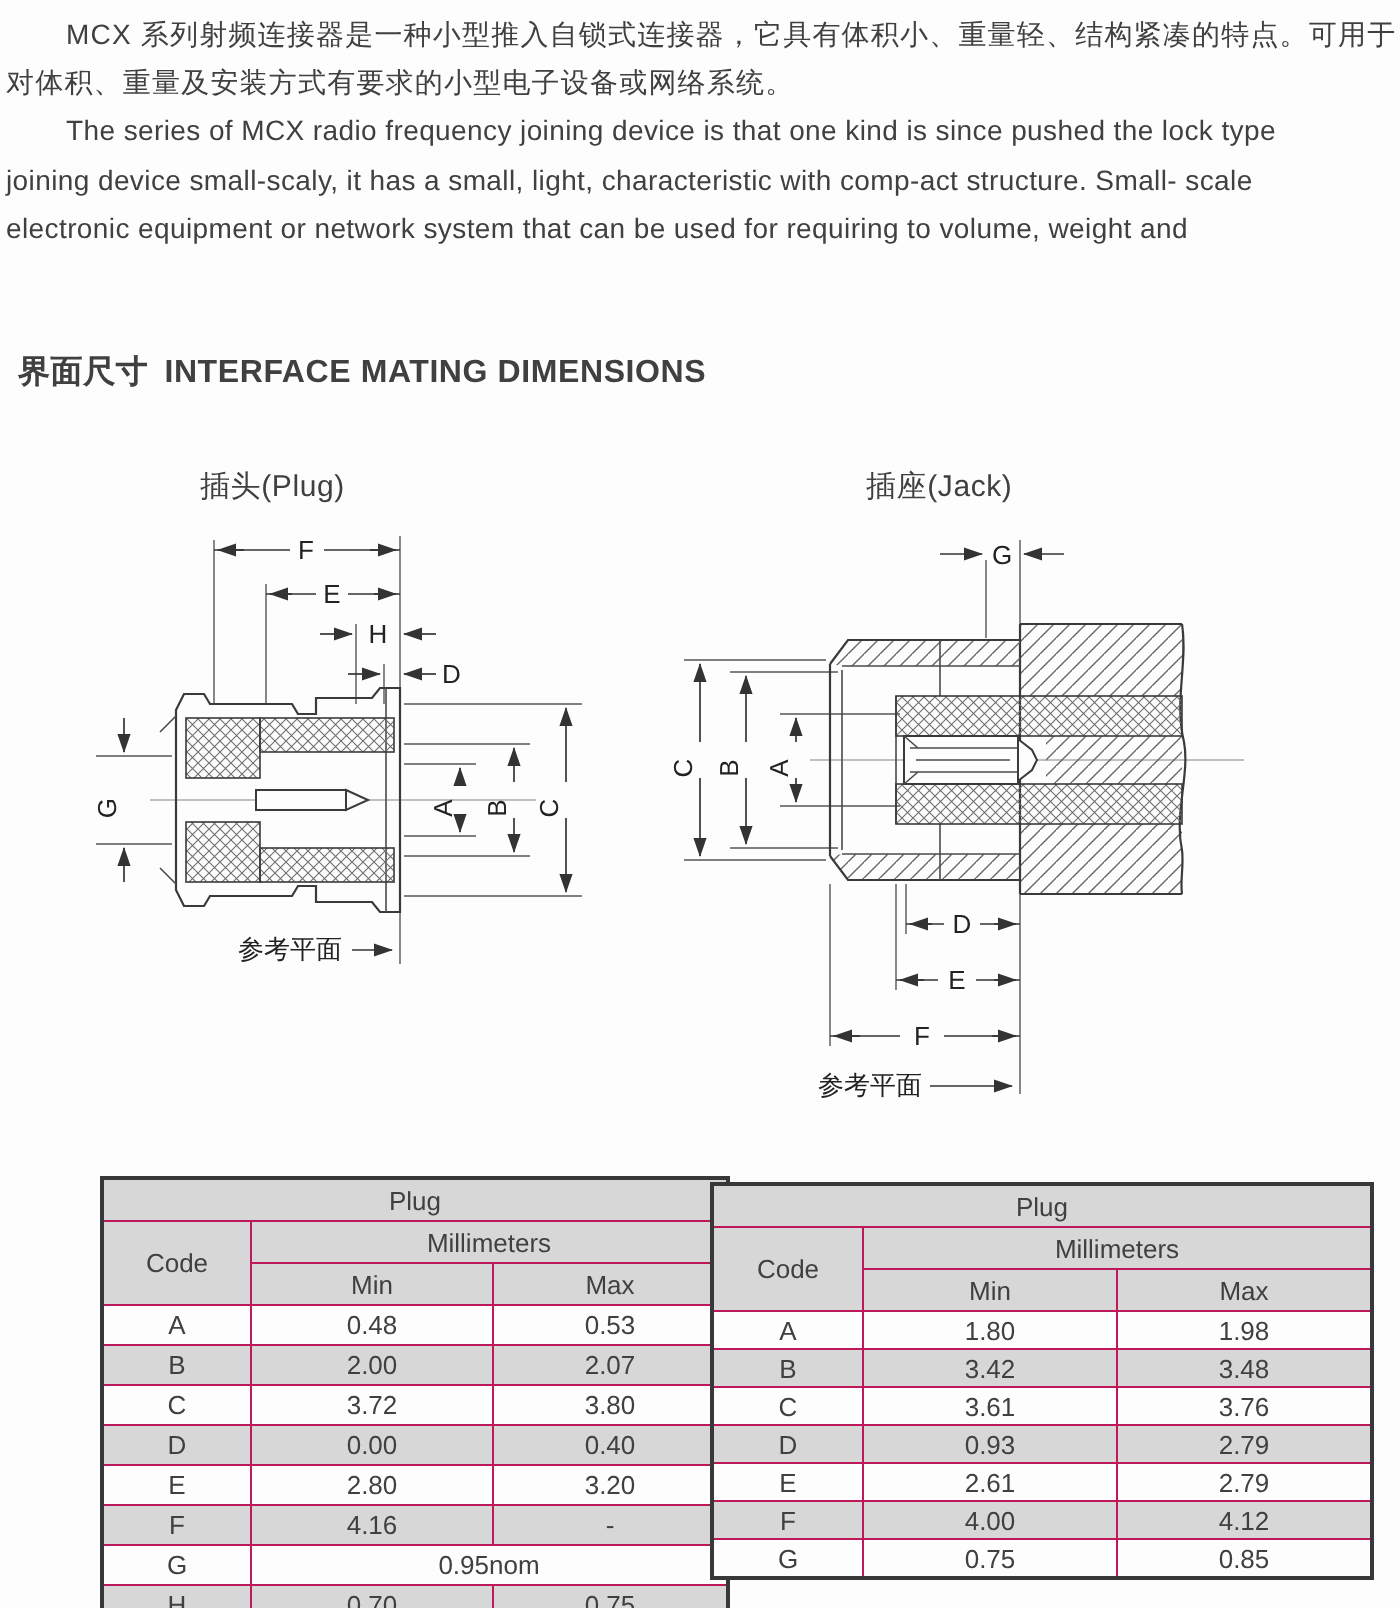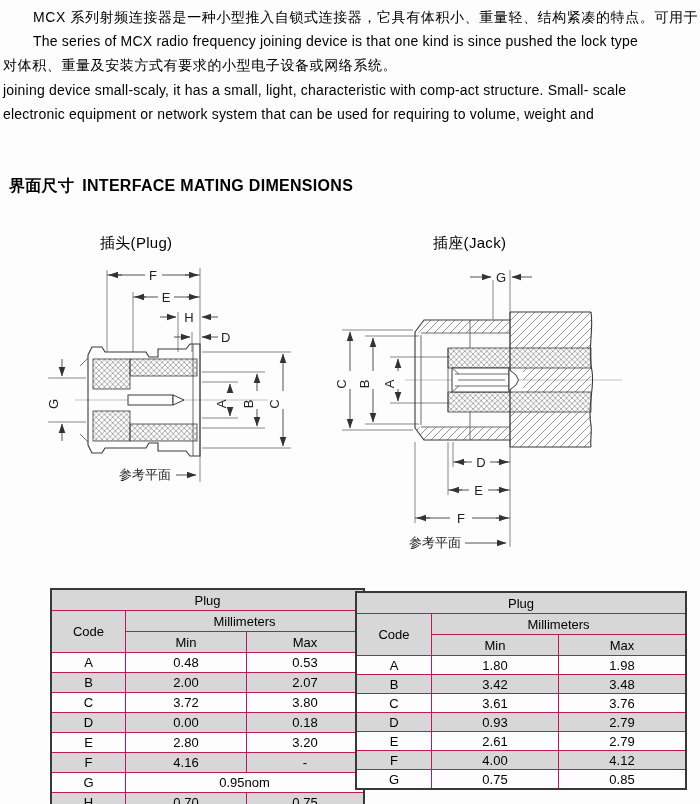--- a/index.html
+++ b/index.html
@@ -1,18 +1,18 @@
 <!DOCTYPE html>
 <html><head>
 <meta charset="utf-8">
 <style>
   html,body{margin:0;padding:0;}
   .page{
     position:relative;width:700px;height:804px;background:#fdfdfd;
-    font-family:"Liberation Sans","DejaVu Sans",sans-serif;color:#000000;overflow:hidden;
+    font-family:"Liberation Sans","DejaVu Sans",sans-serif;color:#404040;overflow:hidden;
   }
   
   .intro{position:absolute;left:3px;top:5px;width:695px;}
   .intro .ln{height:24.2px;line-height:24.2px;font-size:14px;letter-spacing:0.2px;white-space:nowrap;}
   .intro .zh{letter-spacing:0.6px;}
   .intro .indent{padding-left:30px;}
   
   .heading{position:absolute;left:9px;top:176px;font-size:16px;font-weight:700;letter-spacing:0.3px;white-space:nowrap;}
   .heading .gap{display:inline-block;width:8px;}
   
@@ -47,22 +47,22 @@
   .t-jack .w-min{width:100px;}
   .t-jack .w-max{width:100px;}
 </style>
 </head>
 <body>
 
 <div class="page">
 
   <div class="intro">
     <div class="ln zh indent">MCX 系列射频连接器是一种小型推入自锁式连接器，它具有体积小、重量轻、结构紧凑的特点。可用于</div>
+    <div class="ln zh">对体积、重量及安装方式有要求的小型电子设备或网络系统。</div>
     <div class="ln indent">The series of MCX radio frequency joining device is that one kind is since pushed the lock type</div>
-    <div class="ln zh">对体积、重量及安装方式有要求的小型电子设备或网络系统。</div>
     <div class="ln">joining device small-scaly, it has a small, light, characteristic with comp-act structure. Small- scale</div>
     <div class="ln">electronic equipment or network system that can be used for requiring to volume, weight and</div>
   </div>
 
   <div class="heading"><span>界面尺寸</span><span class="gap"></span><span>INTERFACE MATING DIMENSIONS</span></div>
 
   <div class="diag-title dt-plug">插头(Plug)</div>
   <div class="diag-title dt-jack">插座(Jack)</div>
 
   <svg class="drawing" width="700" height="320" viewBox="0 0 700 320">
@@ -300,21 +300,21 @@
       <td>2.07</td>
     </tr>
     <tr>
       <td>C</td>
       <td>3.72</td>
       <td>3.80</td>
     </tr>
     <tr class="shade">
       <td>D</td>
       <td>0.00</td>
-      <td>0.18</td>
+      <td>0.40</td>
     </tr>
     <tr>
       <td>E</td>
       <td>2.80</td>
       <td>3.20</td>
     </tr>
     <tr class="shade">
       <td>F</td>
       <td>4.16</td>
       <td>-</td>

